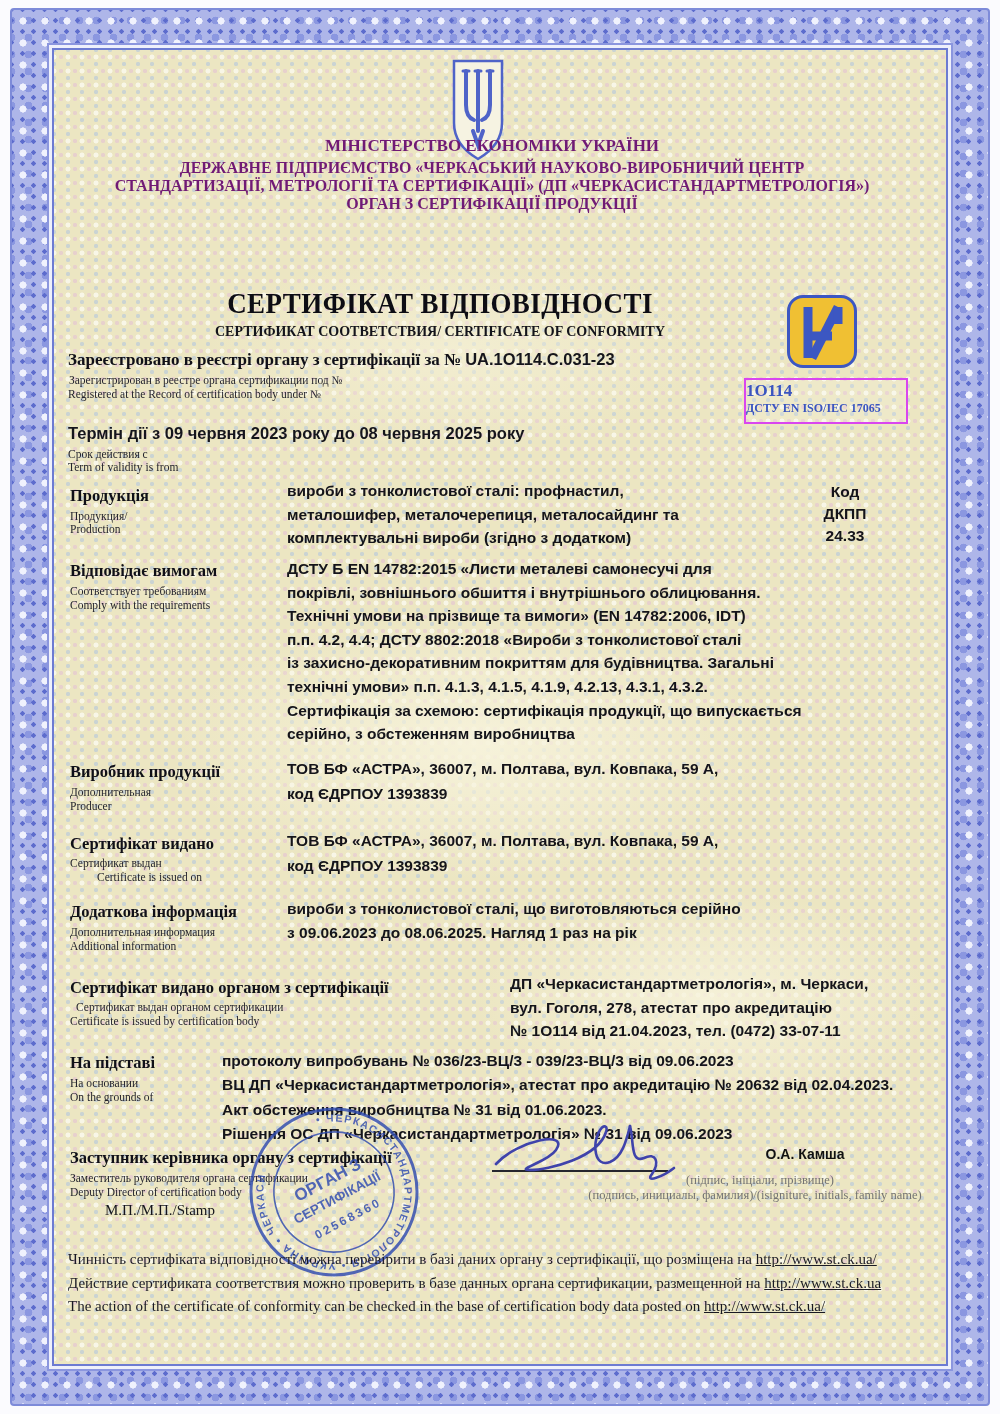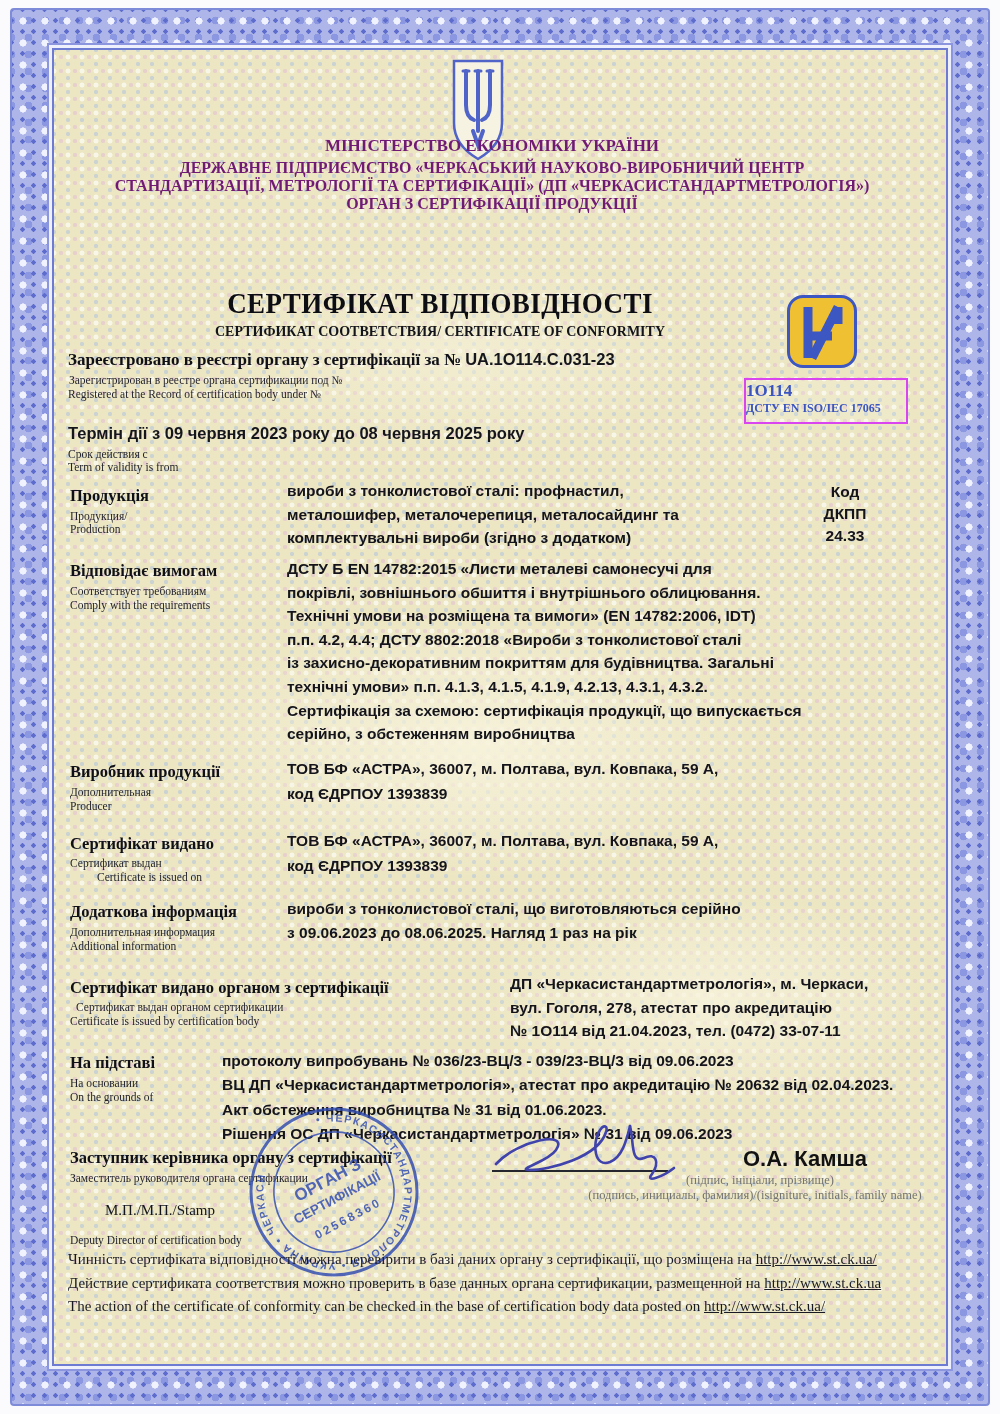--- a/index.html
+++ b/index.html
@@ -49,21 +49,21 @@
   .ft .url{text-decoration:underline;}
   .accbox{position:absolute;left:744px;top:378px;width:160px;height:42px;border:2px solid #d946ef;
           text-align:left;color:#3a55c0;background:rgba(255,255,255,.12);}
   .accbox .n{font-family:"Liberation Serif",serif;font-weight:bold;font-size:17px;line-height:21px;}
   .accbox .s{font-family:"Liberation Serif",serif;font-weight:bold;font-size:12px;line-height:15px;}
   .logo{position:absolute;left:787px;top:295px;width:70px;height:73px;background:#f0c033;
         border:3px solid #3c57c2;border-radius:16px;box-sizing:border-box;}
   .sigline{position:absolute;left:492px;top:1170px;width:176px;border-top:2px solid #26262e;}
   .stamp{position:absolute;left:246px;top:1104px;width:176px;height:176px;opacity:.82;
          transform:rotate(-14deg);}
-  .signame{font-family:"Liberation Sans",sans-serif;font-weight:bold;font-size:22px;color:#111;}
+  .signame{font-family:"Liberation Sans",sans-serif;font-weight:bold;font-size:14px;color:#111;}
   .cap{font-family:"Liberation Serif",serif;font-size:12.5px;color:#737373;}
   .code{font-family:"Liberation Sans",sans-serif;font-weight:bold;font-size:15.5px;
         line-height:22px;text-align:center;color:#14141a;}
 </style>
 </head>
 <body>
 
 <div id="page">
   <div class="border-band"></div>
   <div class="paper">
@@ -132,21 +132,21 @@
       <div>ДКПП</div>
       <div>24.33</div>
     </div>
 
     <div class="abs lb" style="left:70px;top:561px;">Відповідає вимогам</div>
     <div class="abs sub" style="left:70px;top:585px;">Соответствует требованиям</div>
     <div class="abs sub" style="left:70px;top:599px;">Comply with the requirements</div>
     <div class="abs val" style="left:287px;top:557px;">
       <div>ДСТУ Б EN 14782:2015 «Листи металеві самонесучі для</div>
       <div>покрівлі, зовнішнього обшиття і внутрішнього облицювання.</div>
-      <div>Технічні умови на розміщена та вимоги» (EN 14782:2006, IDT)</div>
+      <div>Технічні умови на прізвище та вимоги» (EN 14782:2006, IDT)</div>
       <div>п.п. 4.2, 4.4; ДСТУ 8802:2018 «Вироби з тонколистової сталі</div>
       <div>із захисно-декоративним покриттям для будівництва. Загальні</div>
       <div>технічні умови» п.п. 4.1.3, 4.1.5, 4.1.9, 4.2.13, 4.3.1, 4.3.2.</div>
       <div>Сертифікація за схемою: сертифікація продукції, що випускається</div>
       <div>серійно, з обстеженням виробництва</div>
     </div>
 
     <div class="abs lb" style="left:70px;top:762px;">Виробник продукції</div>
     <div class="abs sub" style="left:70px;top:786px;">Дополнительная</div>
     <div class="abs sub" style="left:70px;top:800px;">Producer</div>
@@ -185,21 +185,21 @@
     <div class="abs sub" style="left:70px;top:1091px;">On the grounds of</div>
     <div class="abs val" style="left:222px;top:1049px;line-height:24.3px;">
       <div>протоколу випробувань № 036/23-ВЦ/3 - 039/23-ВЦ/3 від 09.06.2023</div>
       <div>ВЦ ДП «Черкасистандартметрологія», атестат про акредитацію № 20632 від 02.04.2023.</div>
       <div>Акт обстеження виробництва № 31 від 01.06.2023.</div>
       <div>Рішення ОС ДП «Черкасистандартметрологія» № 31 від 09.06.2023</div>
     </div>
 
     <div class="abs lb" style="left:70px;top:1148px;">Заступник керівника органу з сертифікації</div>
     <div class="abs sub" style="left:70px;top:1172px;">Заместитель руководителя органа сертификации</div>
-    <div class="abs sub" style="left:70px;top:1186px;margin-top:48px;">Deputy Director of certification body</div>
+    <div class="abs sub" style="left:70px;top:1186px;">Deputy Director of certification body</div>
     <div class="abs" style="left:105px;top:1202px;font-size:15px;">М.П./М.П./Stamp</div>
 
     <div class="sigline"></div>
     <svg class="abs" style="left:478px;top:1112px;" width="230" height="72" viewBox="0 0 230 72">
       <g stroke="#3f43ab" stroke-width="2.6" fill="none" stroke-linecap="round">
         <path d="M18,52 C40,28 92,18 78,38 C70,50 36,58 52,58 C70,58 120,46 128,20 C130,14 126,12 122,18 C114,32 116,56 132,50 C144,45 148,30 152,14"></path>
         <path d="M152,14 C156,28 152,52 166,46 C178,40 182,50 174,62 C166,72 186,64 196,56"></path>
       </g>
     </svg>
     <div class="abs signame" style="left:690px;top:1146px;width:230px;text-align:center;">О.А. Камша</div>

